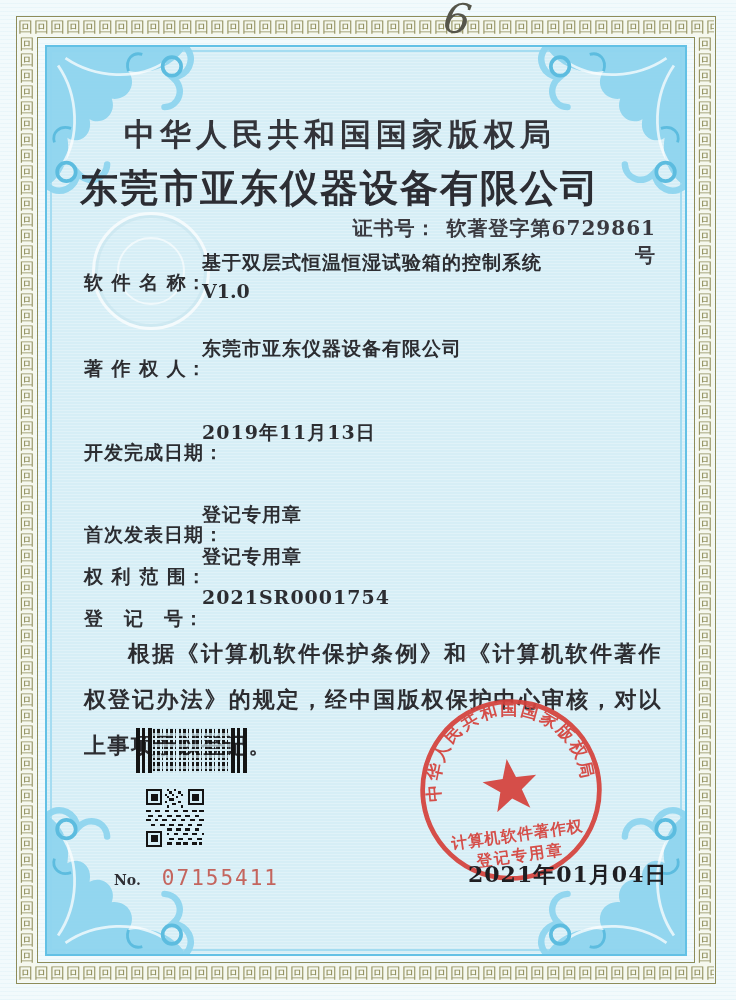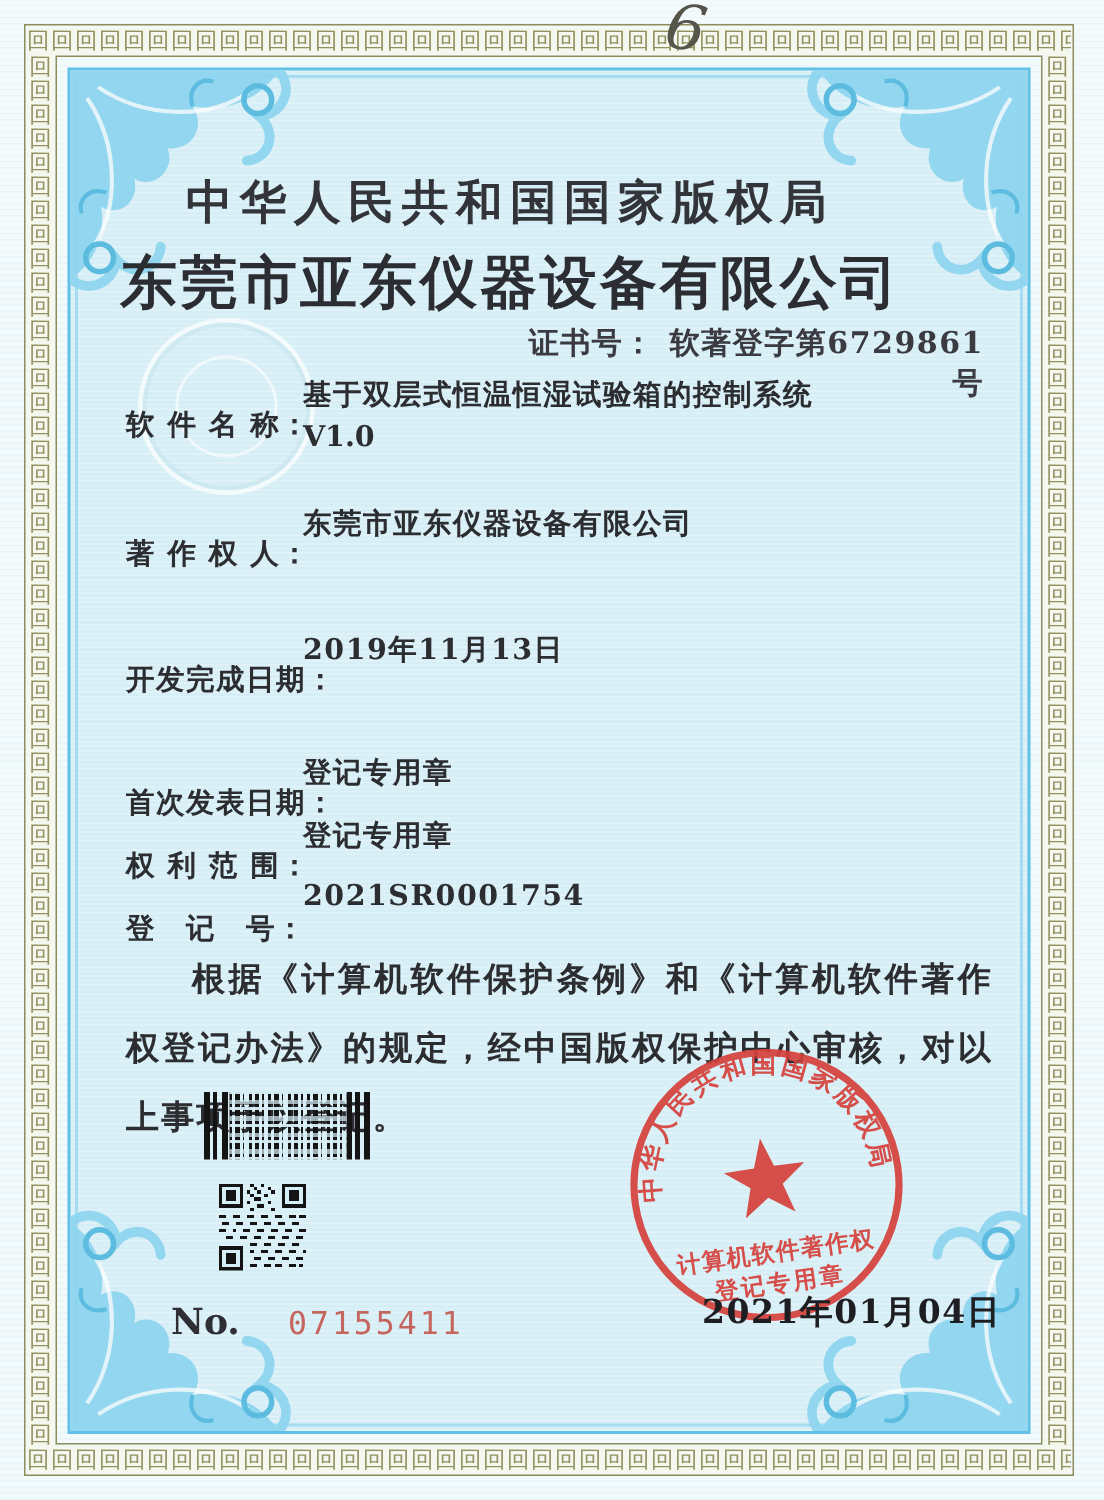--- a/index.html
+++ b/index.html
@@ -73,23 +73,23 @@
   .bc-end{width:17px;height:100%;
     background:repeating-linear-gradient(90deg,#141414 0 4px,rgba(0,0,0,0) 4px 6px,#141414 6px 9px,rgba(0,0,0,0) 9px 12px);}
   .bc-mid{flex:1;height:100%;
     background-image:
       repeating-linear-gradient(0deg, rgba(214,238,246,.95) 0 2px, rgba(214,238,246,0) 2px 4px, rgba(214,238,246,.7) 4px 7px, rgba(214,238,246,0) 7px 11px),
       repeating-linear-gradient(90deg,#161616 0 2px,rgba(0,0,0,0) 2px 4px,#161616 4px 7px,rgba(0,0,0,0) 7px 9px,#161616 9px 10px,rgba(0,0,0,0) 10px 13px);}
   .qr{position:absolute;left:146px;top:789px;width:58px;height:58px;z-index:2;}
 
   
   .serial{position:absolute;left:114px;top:866px;z-index:2;white-space:nowrap;}
-  .serial .no{font-family:"DejaVu Serif",serif;font-weight:700;font-size:24px;color:#2e2e34;}
+  .serial .no{font-family:"DejaVu Serif",serif;font-weight:700;font-size:14px;color:#2e2e34;}
   .serial .digits{font-family:"DejaVu Sans Mono",monospace;font-size:21px;color:#c4655e;
-    letter-spacing:2px;margin-left:27px;}
+    letter-spacing:2px;margin-left:16px;}
   .issue-date{position:absolute;left:436px;top:860px;z-index:5;
     font-family:"DejaVu Serif",serif;font-weight:700;font-size:22px;color:#1e1e22;letter-spacing:1px;margin-left:32px;}
 
   
   .seal{position:absolute;left:416px;top:695px;width:190px;height:190px;z-index:4;
     transform:rotate(-8deg);opacity:.93;}
   .seal text{fill:#d5423c;font-family:"DejaVu Serif",serif;font-weight:700;}
   .seal .arc-text{font-size:18px;letter-spacing:2.5px;}
   .seal .seal-line1{font-size:16.5px;letter-spacing:1px;}
   .seal .seal-line2{font-size:16.5px;letter-spacing:2px;}

